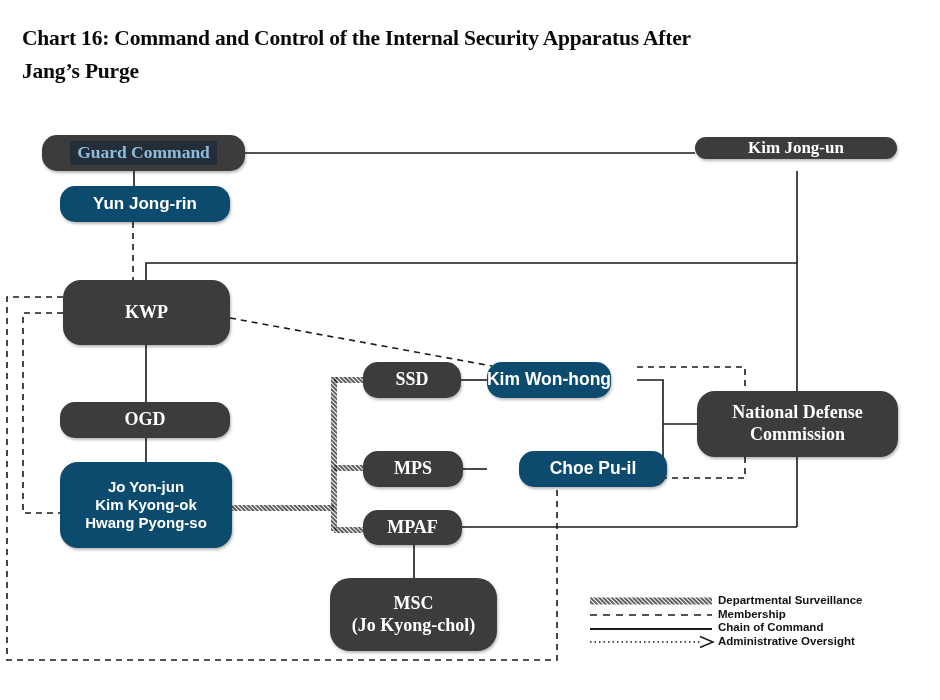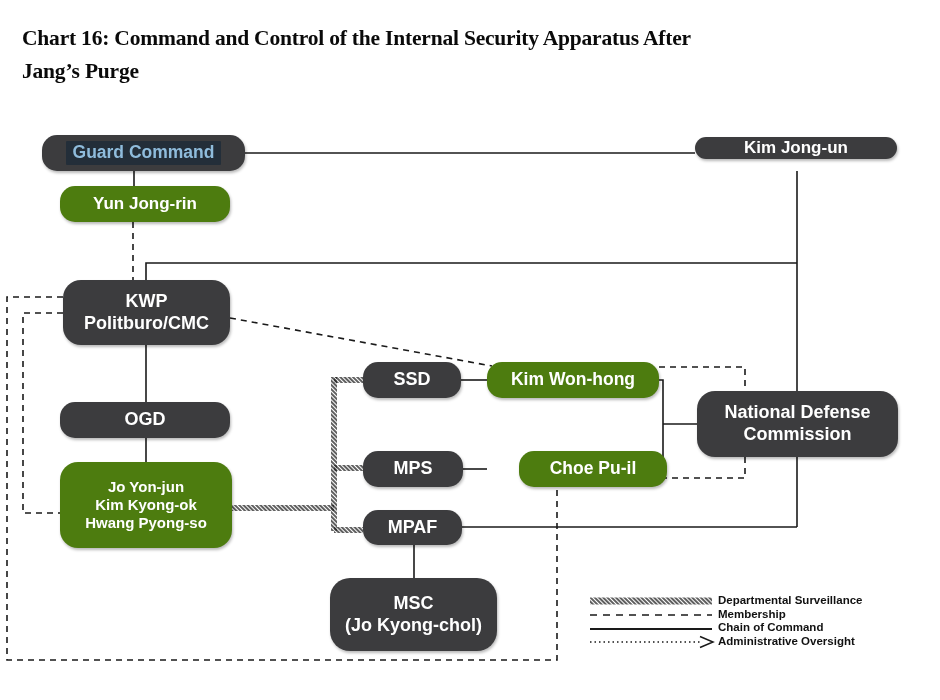--- a/index.html
+++ b/index.html
@@ -8,32 +8,32 @@
   
   #title{position:absolute;left:22px;top:22px;width:860px;
          font-family:"Liberation Serif",serif;font-weight:700;color:#0a0a0a;
          font-size:21.5px;line-height:1.55;letter-spacing:-0.2px;}
   
   #edges{position:absolute;left:0;top:0;width:940px;height:700px;}
   
   .node{position:absolute;display:flex;flex-direction:column;align-items:center;justify-content:center;
         color:#ffffff;font-weight:700;text-align:center;line-height:1.22;
         box-shadow:1px 2px 3px rgba(0,0,0,0.28);}
-  .dark{background:#3c3c3e;}
-  .gray{background:#4d7c0f;}
+  .dark{background:#3c3c3e;font-family:Liberation Serif, serif;}
+  .gray{background:#0c4a6e;}
   .node .ln{display:block;white-space:nowrap;}
   #n-guard{left:42px;top:135px;width:203px;height:36px;border-radius:15px;font-size:17.5px;}
   #n-guard .hl{background:#232e39;color:#8fbcdc;padding:1px 7px;border-radius:1px;}
   #n-kju{left:695px;top:137px;width:202px;height:22px;border-radius:15px;font-size:17px;}
   #n-yun{left:60px;top:186px;width:170px;height:36px;border-radius:15px;font-size:17px;}
   #n-kwp{left:63px;top:280px;width:167px;height:65px;border-radius:18px;font-size:18px;}
   #n-ogd{left:60px;top:402px;width:170px;height:36px;border-radius:15px;font-size:18px;}
   #n-jo{left:60px;top:462px;width:172px;height:86px;border-radius:18px;font-size:15px;}
   #n-ssd{left:363px;top:362px;width:98px;height:36px;border-radius:15px;font-size:18px;}
-  #n-kwh{left:487px;top:362px;width:172px;height:36px;border-radius:15px;font-size:17.5px;}
+  #n-kwh{left:487px;top:362px;width:124px;height:36px;border-radius:15px;font-size:17.5px;}
   #n-mps{left:363px;top:451px;width:100px;height:36px;border-radius:15px;font-size:18px;}
   #n-cpi{left:487px;top:451px;width:148px;height:36px;border-radius:15px;font-size:17.5px;margin-left:32px;}
   #n-mpaf{left:363px;top:510px;width:99px;height:35px;border-radius:15px;font-size:18px;}
   #n-msc{left:330px;top:578px;width:167px;height:73px;border-radius:20px;font-size:18px;text-align:right;}
   #n-ndc{left:697px;top:391px;width:201px;height:66px;border-radius:18px;font-size:18px;align-items:center;}
   
   #legend-labels{position:absolute;left:718px;top:594px;width:200px;
                  font-size:11.5px;font-weight:700;color:#111;}
   #legend-labels .row{height:13.7px;line-height:13.7px;white-space:nowrap;}
 </style>
@@ -98,21 +98,20 @@
     <span class="ln hl">Guard Command</span>
   </div>
   <div class="node dark" id="n-kju">
     <span class="ln">Kim Jong-un</span>
   </div>
   <div class="node gray" id="n-yun">
     <span class="ln">Yun Jong-rin</span>
   </div>
   <div class="node dark" id="n-kwp">
     <span class="ln">KWP</span>
-    <span class="ln">Politburo/CMC</span>
   </div>
   <div class="node dark" id="n-ogd">
     <span class="ln">OGD</span>
   </div>
   <div class="node gray" id="n-jo">
     <span class="ln">Jo Yon-jun</span>
     <span class="ln">Kim Kyong-ok</span>
     <span class="ln">Hwang Pyong-so</span>
   </div>
   <div class="node dark" id="n-ssd">

